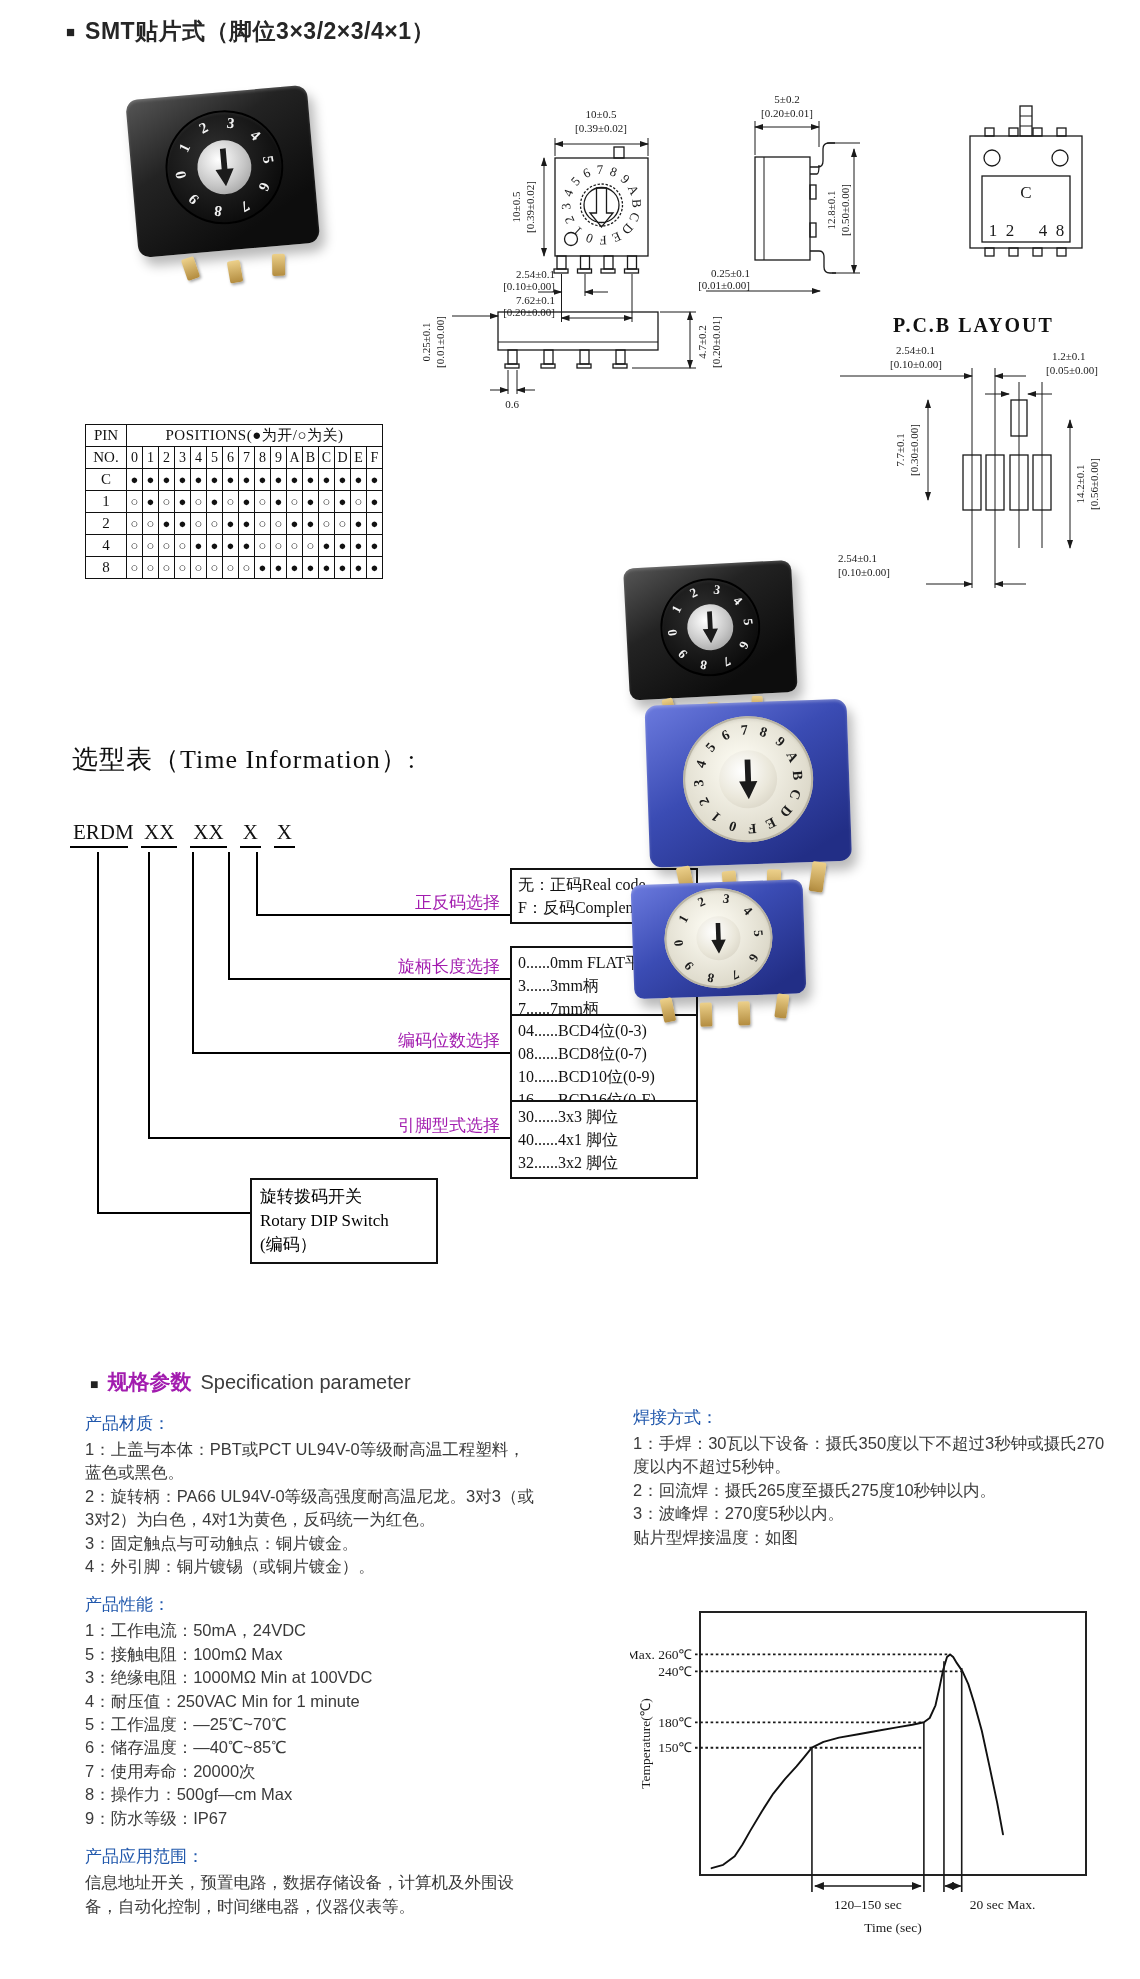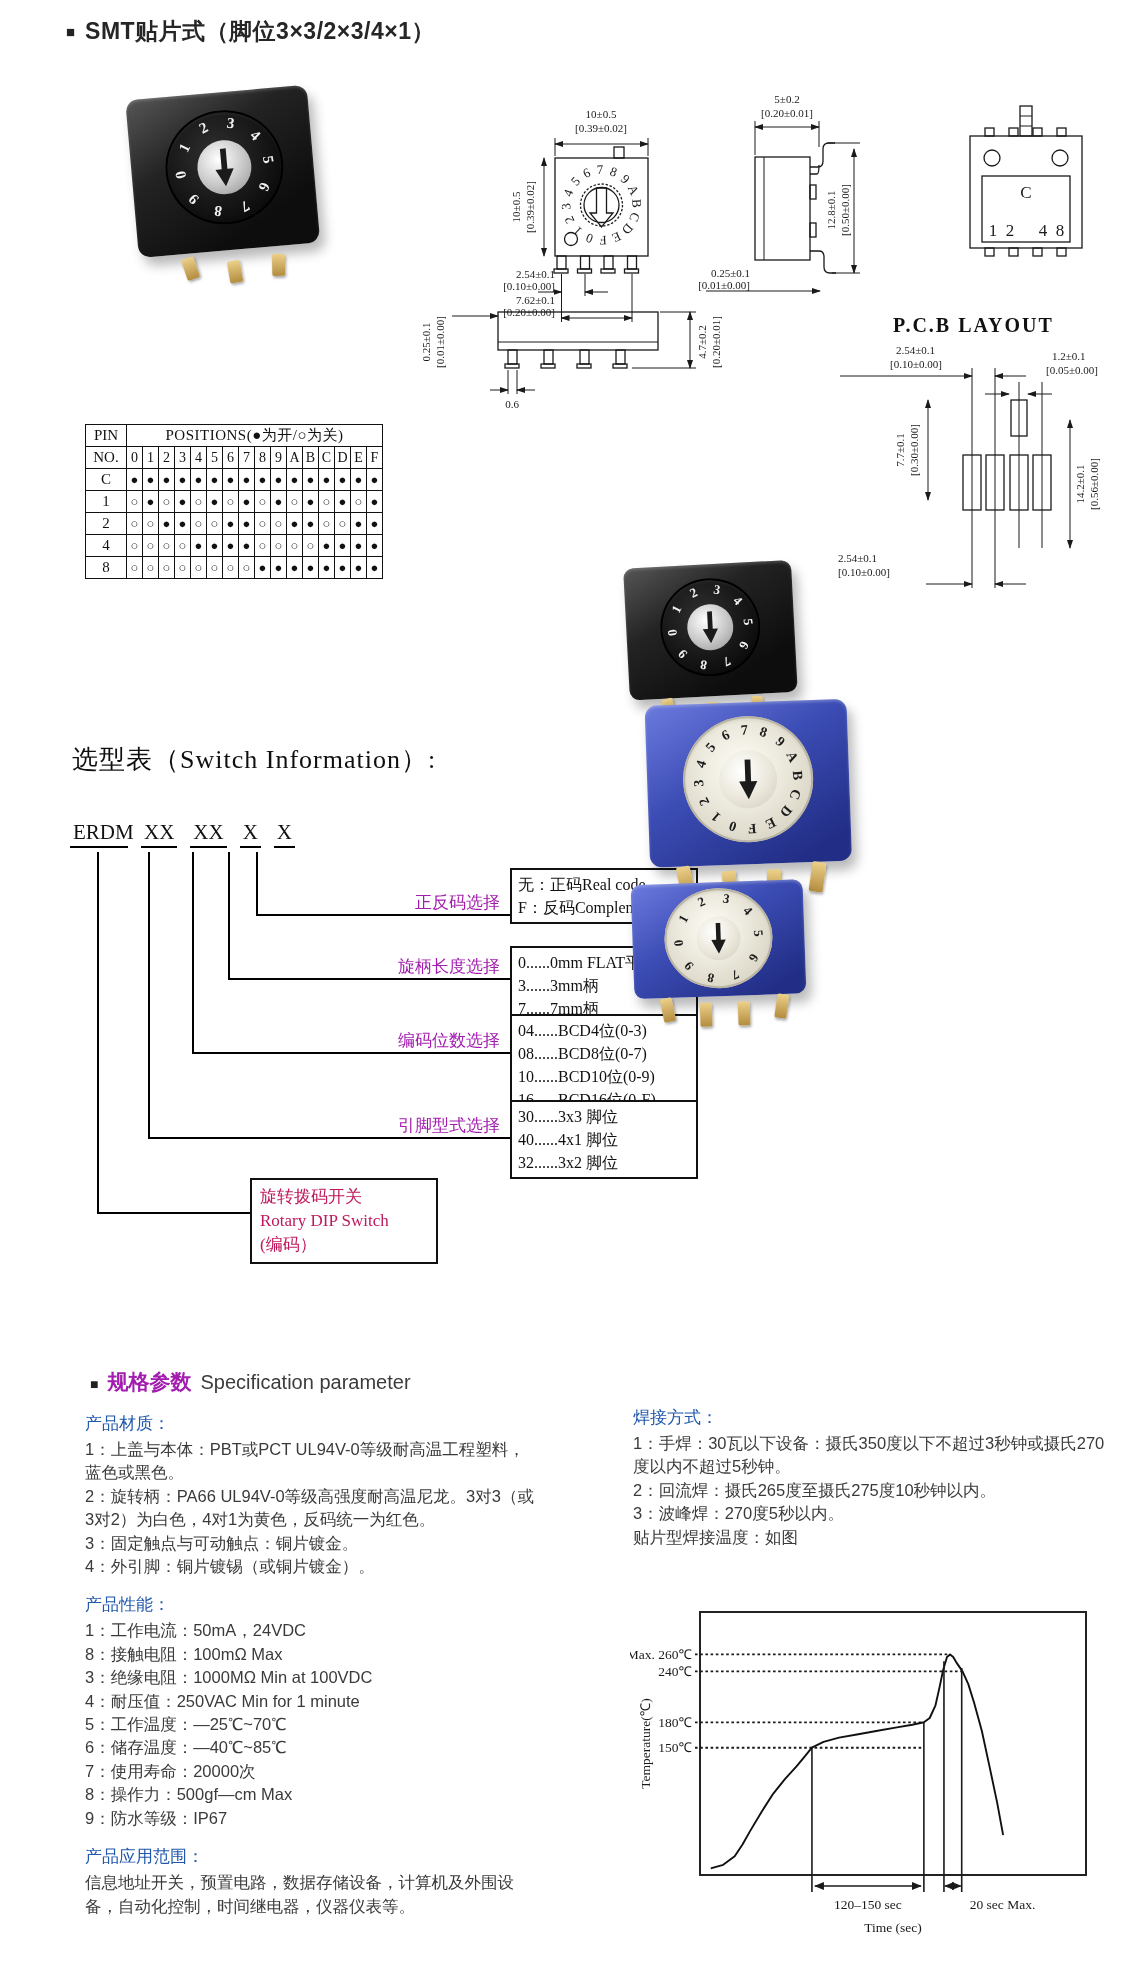--- a/index.html
+++ b/index.html
@@ -24,21 +24,21 @@
   table.pos td.hdr{font-size:15px;letter-spacing:.5px;}
   table.pos td.dot{font-size:13px;line-height:1;}
   
   #code-parts{display:flex;gap:13px;font-family:"Liberation Serif",serif;font-size:21px;color:#111;}
   #code-parts span{border-bottom:2px solid #000;padding:0 3px 1px;}
   .conn{border-left:2px solid #000;border-bottom:2px solid #000;}
   .tree-label{width:160px;text-align:right;font-family:"Liberation Serif",serif;font-size:17px;color:#a21caf;}
   .opt-box{width:172px;border:2px solid #111;padding:3px 6px;font-family:"Liberation Serif",serif;
            font-size:16px;line-height:23px;color:#111;background:#fff;}
   .base-box{width:168px;border:2px solid #111;padding:5px 8px;font-family:"Liberation Serif",serif;
-            font-size:17px;line-height:24px;color:#be185d;background:#fff;}
+            font-size:17px;line-height:24px;color:#000000;background:#fff;}
   
   .spec-block{margin-bottom:15px;}
   .spec-title{font-size:17px;color:#2158ac;margin-bottom:3px;}
   .spec-lines div{font-size:16.5px;color:#3a3a3a;line-height:23.4px;}
   
   svg text{font-family:"Liberation Serif",serif;fill:#1a1a1a;}
   svg .ln{stroke:#1a1a1a;stroke-width:1.3;fill:none;}
   svg .thin{stroke:#1a1a1a;stroke-width:1;fill:none;}
   svg .dim{stroke:#1a1a1a;stroke-width:1;fill:none;}
   
@@ -394,21 +394,21 @@
           <td class="c dot">●</td>
           <td class="c dot">●</td>
           <td class="c dot">●</td>
           <td class="c dot">●</td>
           <td class="c dot">●</td>
           <td class="c dot">●</td>
         </tr>
       </tbody>
     </table>
 
-  <div class="abs order-heading" style="left:72px;top:742px;">选型表（Switch Information）:</div>
+  <div class="abs order-heading" style="left:72px;top:742px;">选型表（Time Information）:</div>
 
   <div class="abs" id="code-parts" style="left:70px;top:820px;">
       <span style="width: 52px;">ERDM</span>
       <span>XX</span>
       <span>XX</span>
       <span>X</span>
       <span>X</span>
     </div>
 
   <div class="abs conn" style="left:256px;top:852px;width:254px;height:62px;"></div>
@@ -548,21 +548,21 @@
           <div>1：上盖与本体：PBT或PCT UL94V-0等级耐高温工程塑料，蓝色或黑色。</div>
           <div>2：旋转柄：PA66 UL94V-0等级高强度耐高温尼龙。3对3（或3对2）为白色，4对1为黄色，反码统一为红色。</div>
           <div>3：固定触点与可动触点：铜片镀金。</div>
           <div>4：外引脚：铜片镀锡（或铜片镀金）。</div>
         </div>
     </div>
     <div class="spec-block">
       <div class="spec-title">产品性能：</div>
       <div class="spec-lines">
           <div>1：工作电流：50mA，24VDC</div>
-          <div>8：接触电阻：100mΩ Max</div>
+          <div>5：接触电阻：100mΩ Max</div>
           <div>3：绝缘电阻：1000MΩ Min at 100VDC</div>
           <div>4：耐压值：250VAC Min for 1 minute</div>
           <div>5：工作温度：—25℃~70℃</div>
           <div>6：储存温度：—40℃~85℃</div>
           <div>7：使用寿命：20000次</div>
           <div>8：操作力：500gf—cm Max</div>
           <div>9：防水等级：IP67</div>
         </div>
     </div>
     <div class="spec-block">

